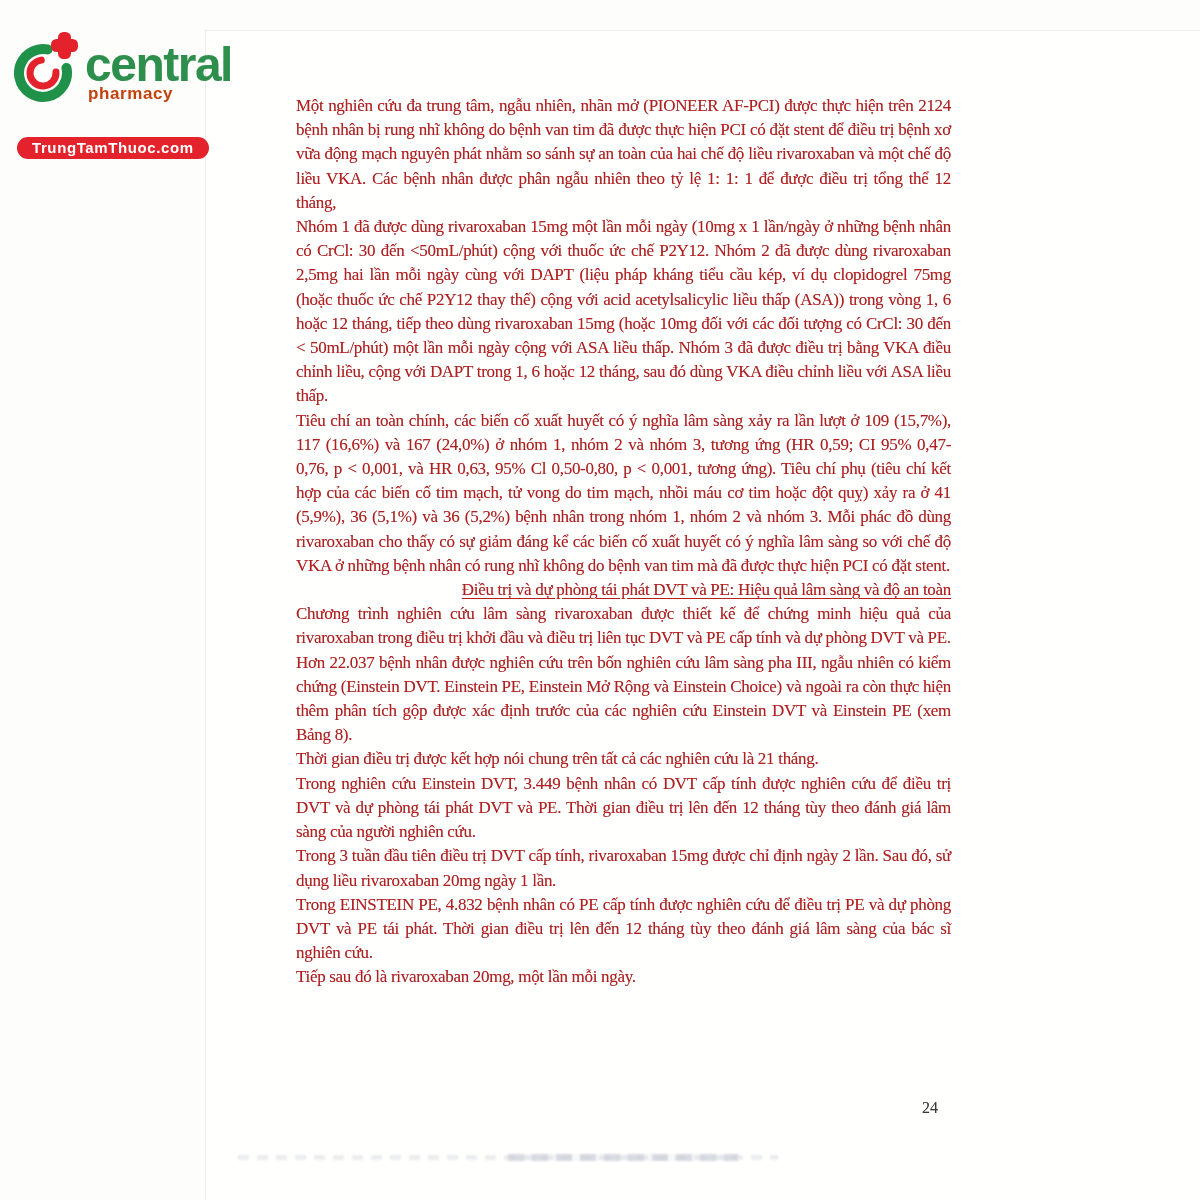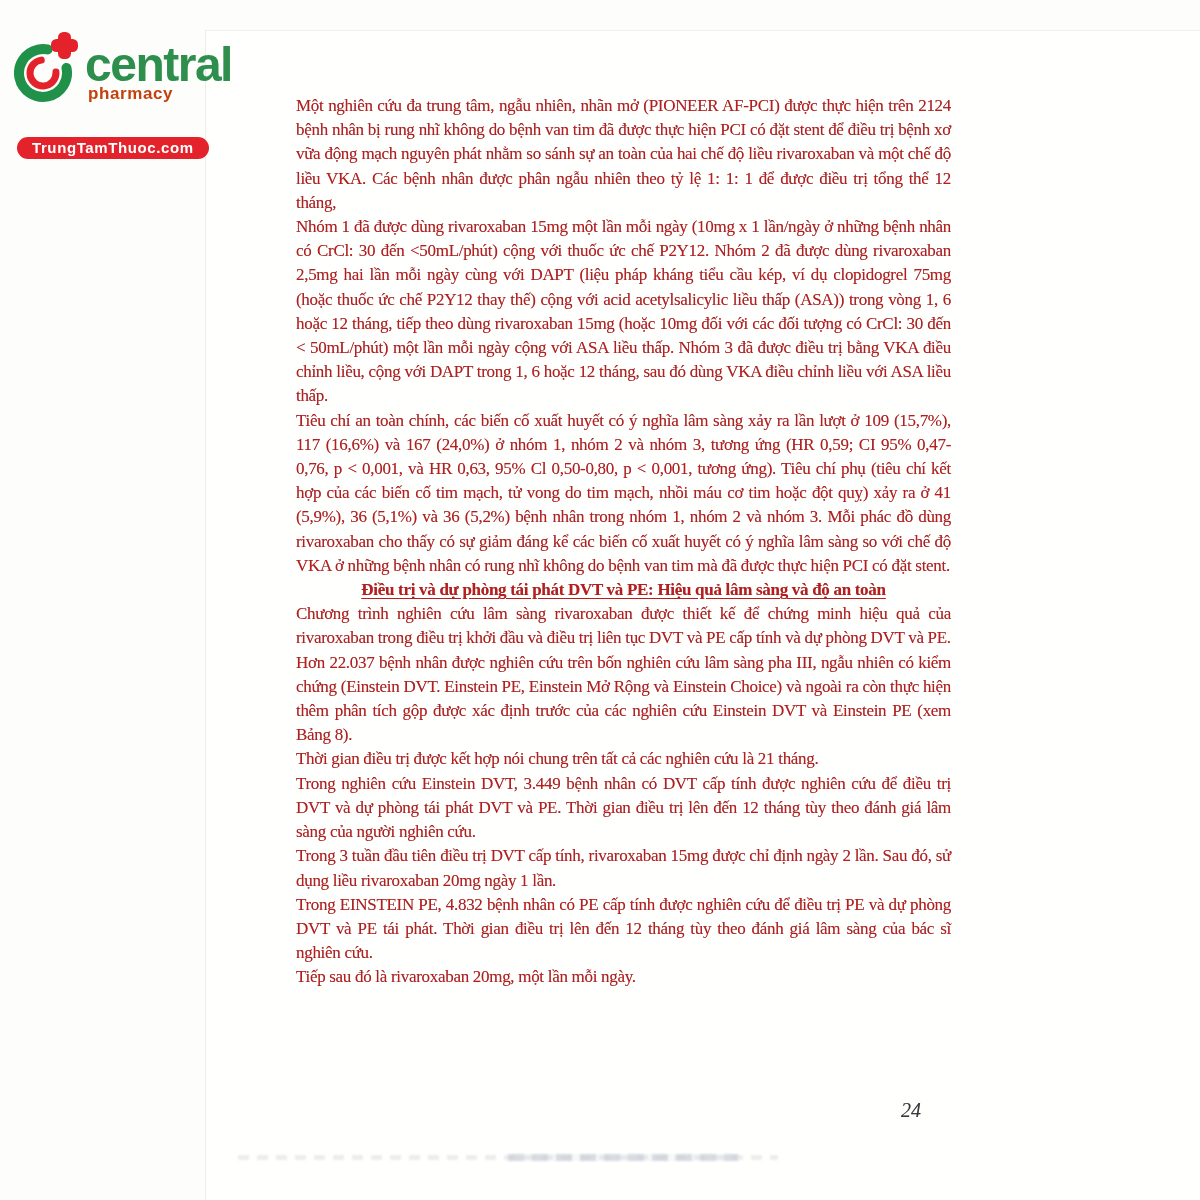--- a/index.html
+++ b/index.html
@@ -66,31 +66,29 @@
     font-size:17px;
     letter-spacing:-0.3px;
     line-height:24.2px;
     text-align:justify;
     text-shadow:0 0 0.4px rgba(20,20,30,0.35);
   }
   .para{margin:0;}
   .para.heading{
     text-decoration:underline;
     text-underline-offset:3px;
-    text-align:center;
-    font-weight:bold;
+    text-align:right;
   }
 
   .page-num{
     position:absolute;
-    left:901px;top:1099px;
-    font-size:20px;
+    left:922px;top:1099px;
+    font-size:16px;
     color:#38383c;
     text-shadow:0 0 0.4px rgba(20,20,30,0.3);
-    font-style:italic;
   }
 
   
   .scan-artifact{
     position:absolute;left:238px;top:1154px;
     width:600px;height:9px;
     opacity:0.28;
     filter:blur(1.3px);
   }
   .scan-artifact .strip1{

